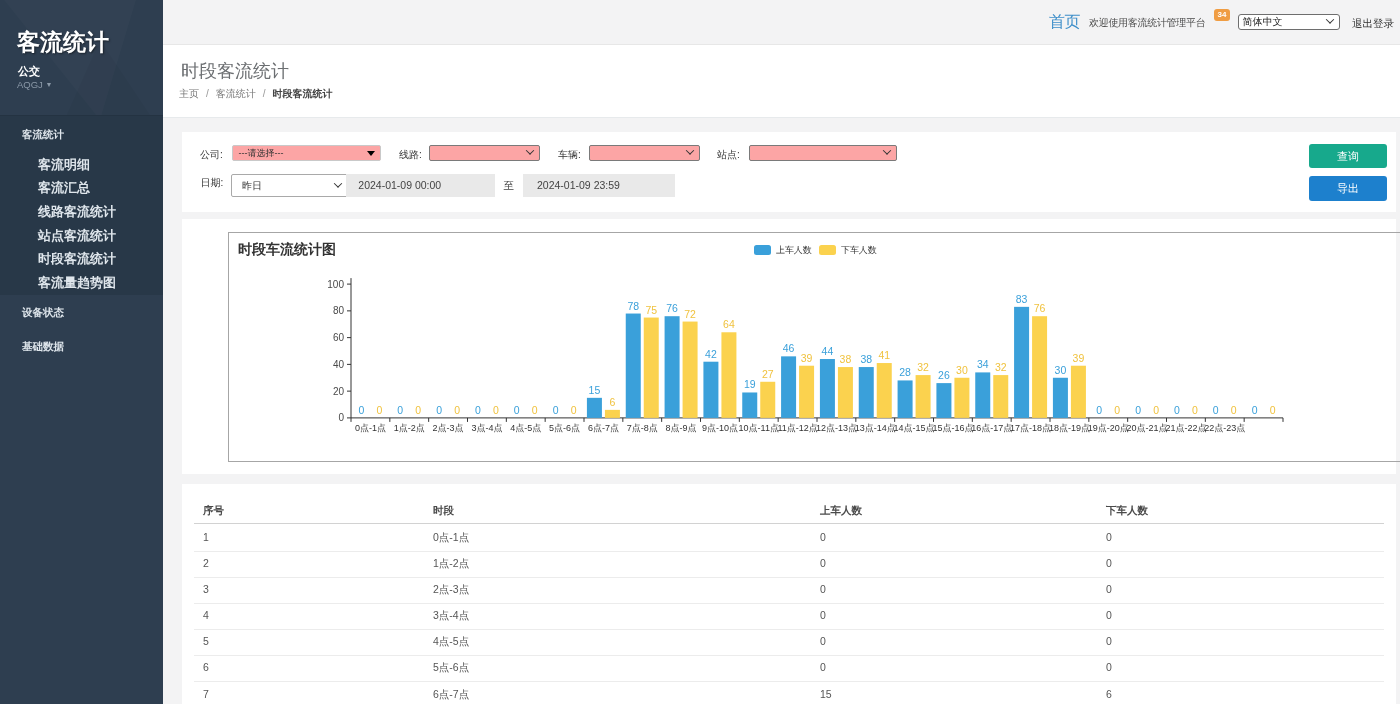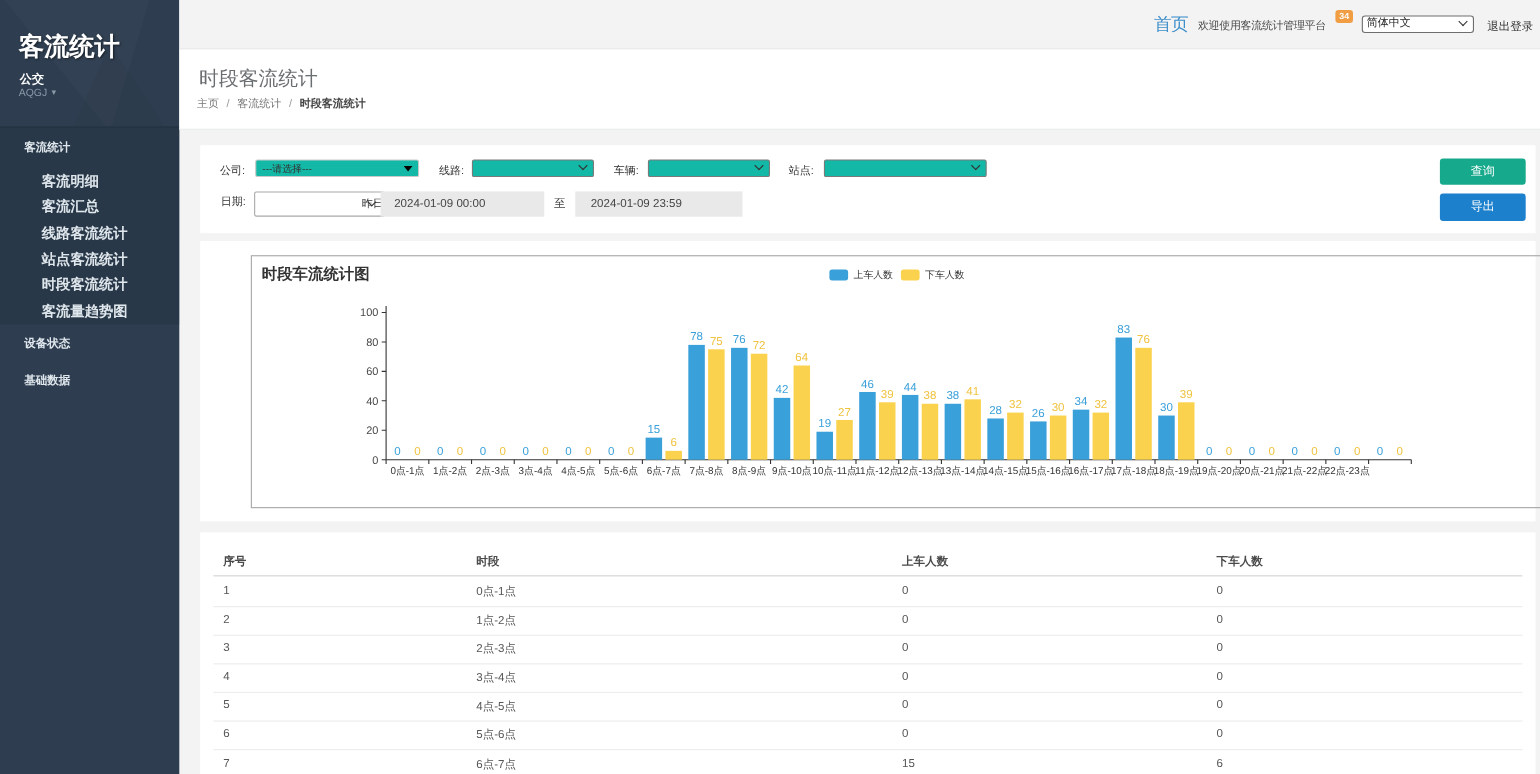--- a/index.html
+++ b/index.html
@@ -43,25 +43,25 @@
 
 
 .panel { position:absolute; background:#fff; }
 #filterp { left:182px; top:132px; width:1214px; height:80px; }
 #chartp  { left:182px; top:219px; width:1214px; height:255px; }
 #tablep  { left:182px; top:484px; width:1214px; height:220px; }
 
 
 .flabel { position:absolute; font-size:10px; color:#333; }
 .frow1 .flabel { top:16px; }
-.sel { position:absolute; border:1px solid #7a7a7a; border-radius:2px; background:#14b8a6; top:13px; height:16px; }
+.sel { position:absolute; border:1px solid #7a7a7a; border-radius:2px; background:#fca5a5; top:13px; height:16px; }
 .msarrow { position:absolute; right:5px; top:5px; width:0; height:0; border-left:4.5px solid transparent; border-right:4.5px solid transparent; border-top:5.5px solid #000; }
 .sel .chev { position:absolute; right:5px; top:3px; }
 .mstext { font-size:9px; color:#333; padding-left:6px; line-height:14px; }
-.datesel { position:absolute; left:48.9px; top:41.7px; width:119px; height:23.5px; border:1px solid #a9a9a9; border-radius:2px; background:#fff; font-size:10px; color:#333; line-height:21.5px; padding-left:10px;text-align:right; }
+.datesel { position:absolute; left:48.9px; top:41.7px; width:119px; height:23.5px; border:1px solid #a9a9a9; border-radius:2px; background:#fff; font-size:10px; color:#333; line-height:21.5px; padding-left:10px; }
 .datesel .chev { position:absolute; right:7px; top:7px; }
 .dinput { position:absolute; top:41.7px; height:23.5px; background:#e9e9e9; font-size:10.5px; color:#444; line-height:23.5px; }
 .btn { position:absolute; left:1127px; width:78px; border-radius:3px; color:#fff; font-size:11px; text-align:center; }
 .btn-q { top:12px; height:24px; line-height:24px; background:#17a98c; }
 .btn-e { top:43.7px; height:25px; line-height:25px; background:#1d80cd; }
 
 
 #chartbox { position:absolute; left:16px; top:13px; width:1189px; height:230px; border:1px solid #a6a6a6;margin-left:30px; }
 .ctitle { position:absolute; left:9px; top:8px; font-size:14px; font-weight:bold; color:#333; }
 .legend { position:absolute; left:525px; top:11px; height:12px; }

